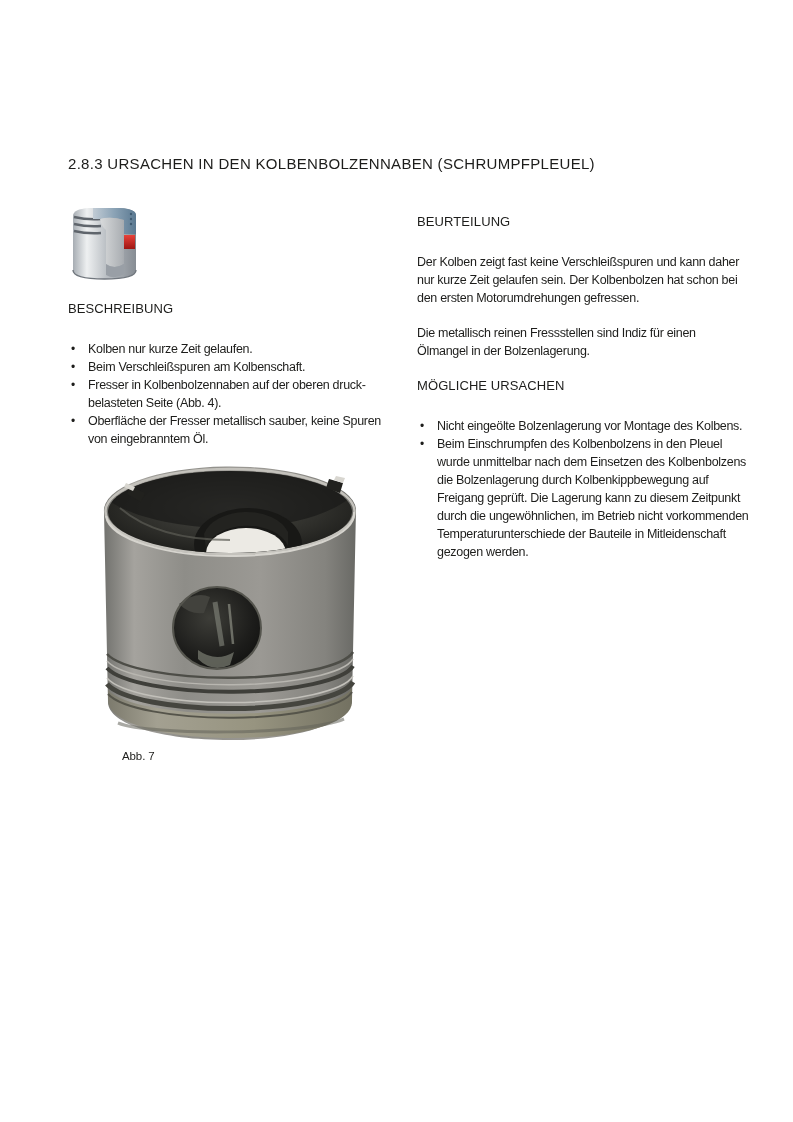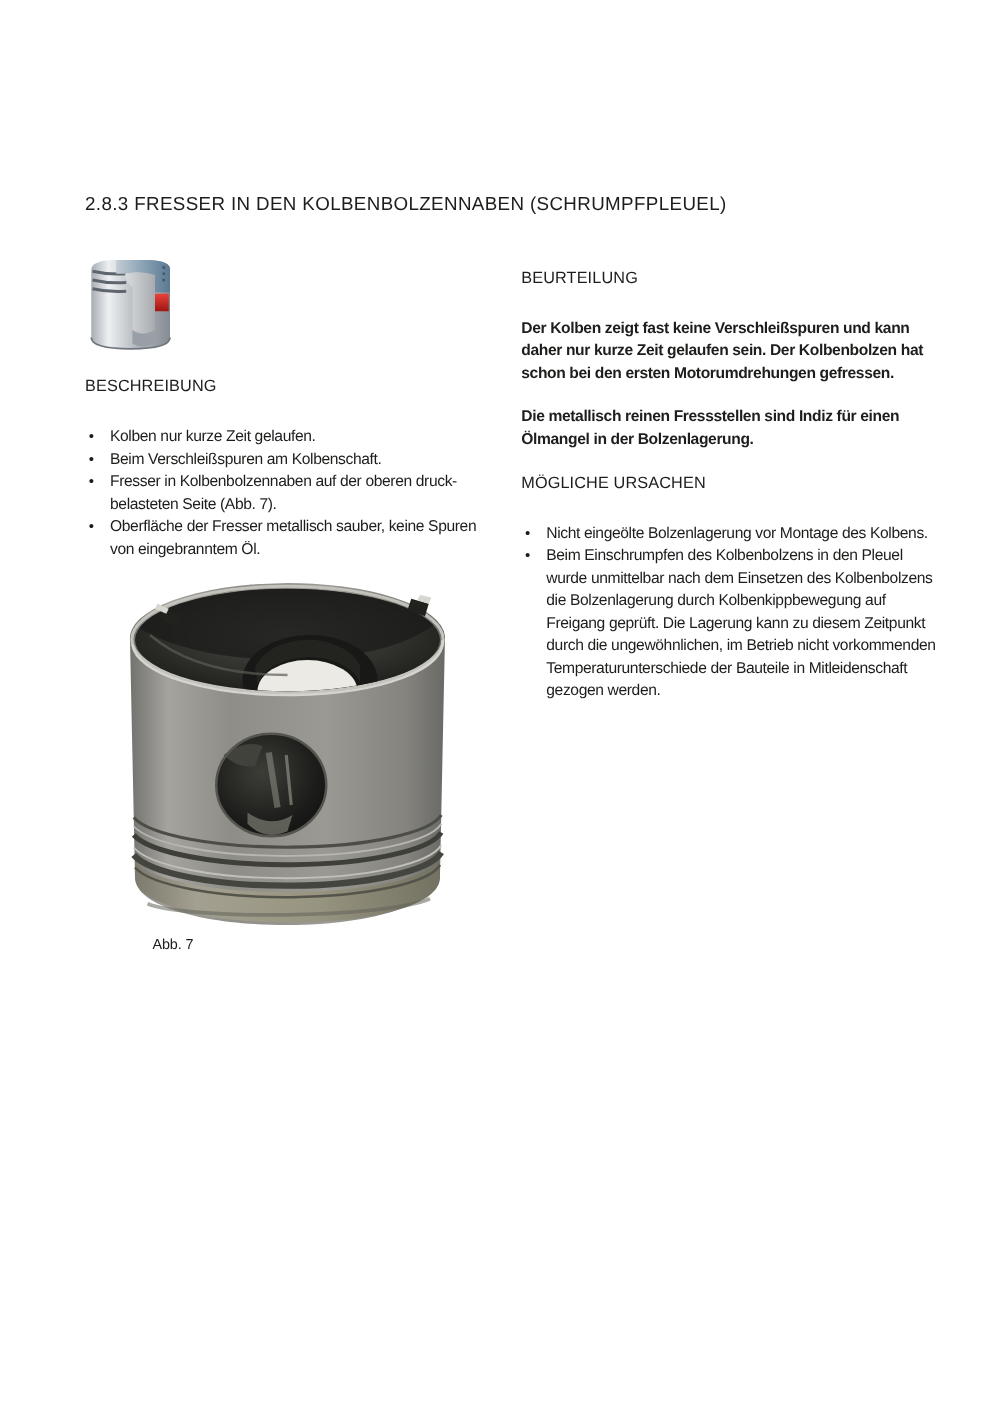--- a/index.html
+++ b/index.html
@@ -46,21 +46,21 @@
 
   .col h2 {
     font-size: 13px;
     font-weight: 400;
     letter-spacing: 0.1px;
     margin: 0 0 22px 0;
     color: #1d1d1b;
   }
   .col h2.spaced { margin-top: 16px; }
 
-  .col p { margin: 0 0 17px 0; font-weight: bold; }
+  .col p { margin: 0 0 17px 0; }
 
   .col ul { list-style: none; margin: 0; padding: 0; }
   .col li { position: relative; padding-left: 20px; }
   .col li .marker {
     position: absolute;
     left: 3px;
     top: 0;
     font-size: 12px;
   }
 
@@ -80,21 +80,21 @@
     font-size: 11.5px;
     letter-spacing: -0.1px;
     color: #1d1d1b;
   }
 </style>
 </head>
 <body>
 
 <div class="page">
 
-  <h1 class="doc-title">2.8.3 FRESSER IN DEN KOLBENBOLZENNABEN (SCHRUMPFPLEUEL)</h1>
+  <h1 class="doc-title">2.8.3 URSACHEN IN DEN KOLBENBOLZENNABEN (SCHRUMPFPLEUEL)</h1>
 
   <div class="thumb">
     <svg viewBox="0 0 77 88" aria-hidden="true">
       <defs>
         <linearGradient id="tg1" x1="0" y1="0" x2="1" y2="0">
           <stop offset="0" stop-color="#a7adb3"></stop>
           <stop offset="0.22" stop-color="#eef0f1"></stop>
           <stop offset="0.55" stop-color="#b7bcc1"></stop>
           <stop offset="1" stop-color="#868c93"></stop>
         </linearGradient>
@@ -126,21 +126,21 @@
       <path d="M40,65 Q48,71 58,65 L58,75 Q49,81 40,76 Z" fill="#999fa6"></path>
       <path d="M7,71 Q7,80 38.5,80 Q70,80 70,71" fill="none" stroke="#70767d" stroke-width="1.4"></path>
     </svg>
   </div>
 
   <section class="col left-col">
     <h2>BESCHREIBUNG</h2>
     <ul>
       <li><span class="marker">•</span><span>Kolben nur kurze Zeit gelaufen.</span></li>
       <li><span class="marker">•</span><span>Beim Verschleißspuren am Kolbenschaft.</span></li>
-      <li><span class="marker">•</span><span>Fresser in Kolbenbolzennaben auf der oberen druck-belasteten Seite (Abb. 7).</span></li>
+      <li><span class="marker">•</span><span>Fresser in Kolbenbolzennaben auf der oberen druck-belasteten Seite (Abb. 4).</span></li>
       <li><span class="marker">•</span><span>Oberfläche der Fresser metallisch sauber, keine Spuren von eingebranntem Öl.</span></li>
     </ul>
   </section>
 
   <figure class="photo">
     <svg viewBox="0 0 340 300" aria-hidden="true">
       <defs>
         <linearGradient id="pbody" x1="0" y1="0" x2="1" y2="0">
           <stop offset="0" stop-color="#72726e"></stop>
           <stop offset="0.12" stop-color="#a5a39e"></stop>

